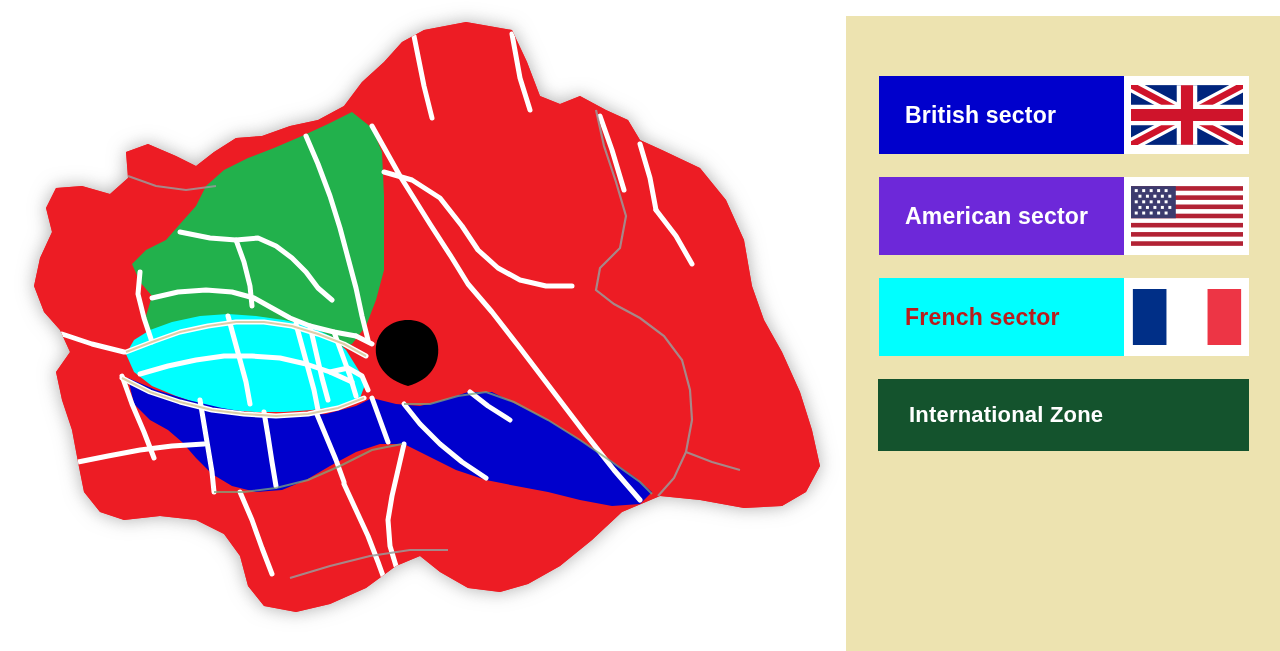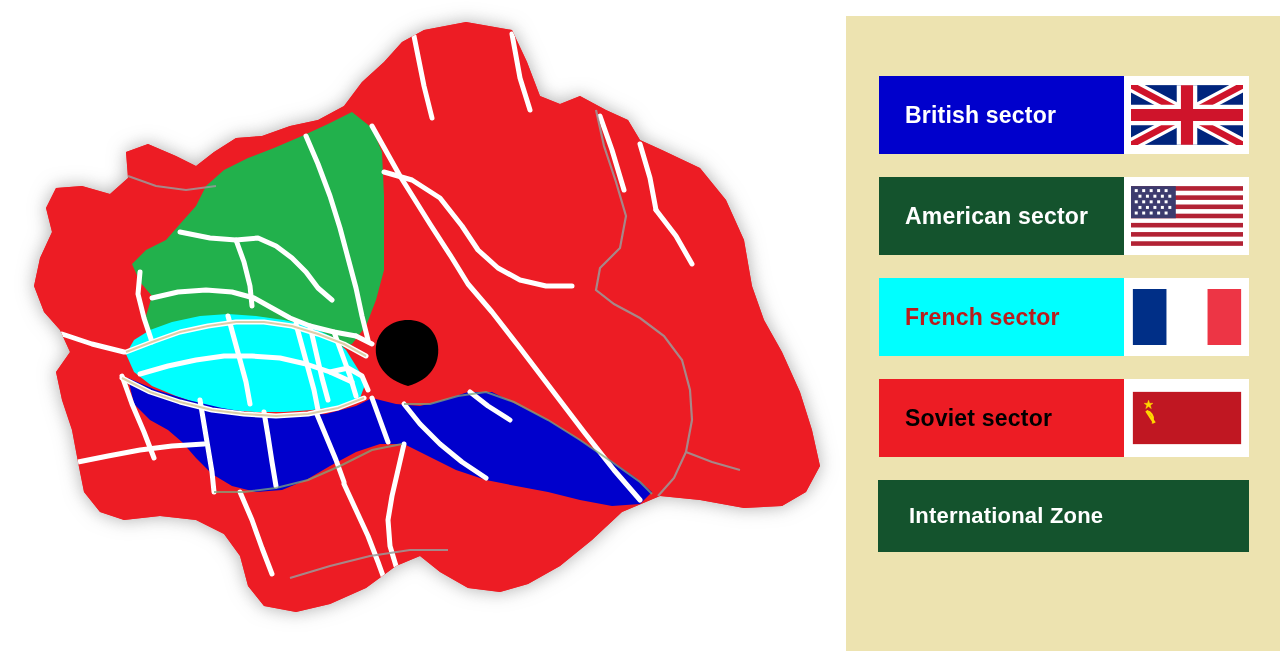--- a/index.html
+++ b/index.html
@@ -233,21 +233,21 @@
               <path d="M0,0 L60,32 M60,0 L0,32" stroke="#ffffff" stroke-width="7"></path>
               <path d="M0,0 L60,32 M60,0 L0,32" stroke="#cf142b" stroke-width="3.5"></path>
               <path d="M30,0 L30,32 M0,16 L60,16" stroke="#ffffff" stroke-width="11"></path>
               <path d="M30,0 L30,32 M0,16 L60,16" stroke="#cf142b" stroke-width="6.5"></path>
             </svg>
           </div>
         </div>
       </div>
 
       <div class="legend-row">
-        <div class="legend-label" style="background:#14532d;color:#ffffff;">American sector</div>
+        <div class="legend-label" style="background:#6d28d9;color:#ffffff;">American sector</div>
         <div class="legend-flagcell">
           <div class="flag">
             <svg viewBox="0 0 60 32">
               <rect width="60" height="32" fill="#ffffff"></rect>
               <g fill="#b22234">
                 <rect y="0" width="60" height="2.46"></rect>
                 <rect y="4.92" width="60" height="2.46"></rect>
                 <rect y="9.84" width="60" height="2.46"></rect>
                 <rect y="14.76" width="60" height="2.46"></rect>
                 <rect y="19.69" width="60" height="2.46"></rect>
@@ -293,38 +293,20 @@
           <div class="flag">
             <svg viewBox="0 0 60 32">
               <rect width="60" height="32" fill="#ffffff"></rect>
               <rect x="1" y="1" width="18" height="30" fill="#002f87"></rect>
               <rect x="41" y="1" width="18" height="30" fill="#ed3545"></rect>
             </svg>
           </div>
         </div>
       </div>
 
-      <div class="legend-row">
-        <div class="legend-label" style="background:#ED1C24;color:#000000;">Soviet sector</div>
-        <div class="legend-flagcell">
-          <div class="flag">
-            <svg viewBox="0 0 60 32">
-              <rect width="60" height="32" fill="#ffffff"></rect>
-              <rect x="1" y="2" width="58" height="28" fill="#c01722"></rect>
-              <g fill="#ffd700" stroke="#ffd700">
-                <path d="M9.4,6.4 L10,8.1 L11.8,8.1 L10.4,9.2 L10.9,11 L9.4,9.9
-                         L7.9,11 L8.4,9.2 L7,8.1 L8.8,8.1 Z" stroke-width="0.2"></path>
-                <path d="M8.4,12.4 C10.6,12.9 12.0,14.8 11.6,16.9" fill="none" stroke-width="1.3"></path>
-                <path d="M8.2,12.2 L12.4,18.6" stroke-width="1.3" fill="none"></path>
-                <path d="M11.9,16.6 L13.1,18.3 L11.2,19.0 Z" stroke-width="0.2"></path>
-              </g>
-            </svg>
-          </div>
-        </div>
-      </div>
 
       <div class="legend-row intl no-flag">
         <div class="legend-label">International Zone</div>
       </div>
 
     </div>
   </div>
 </div>
 
 </body></html>

